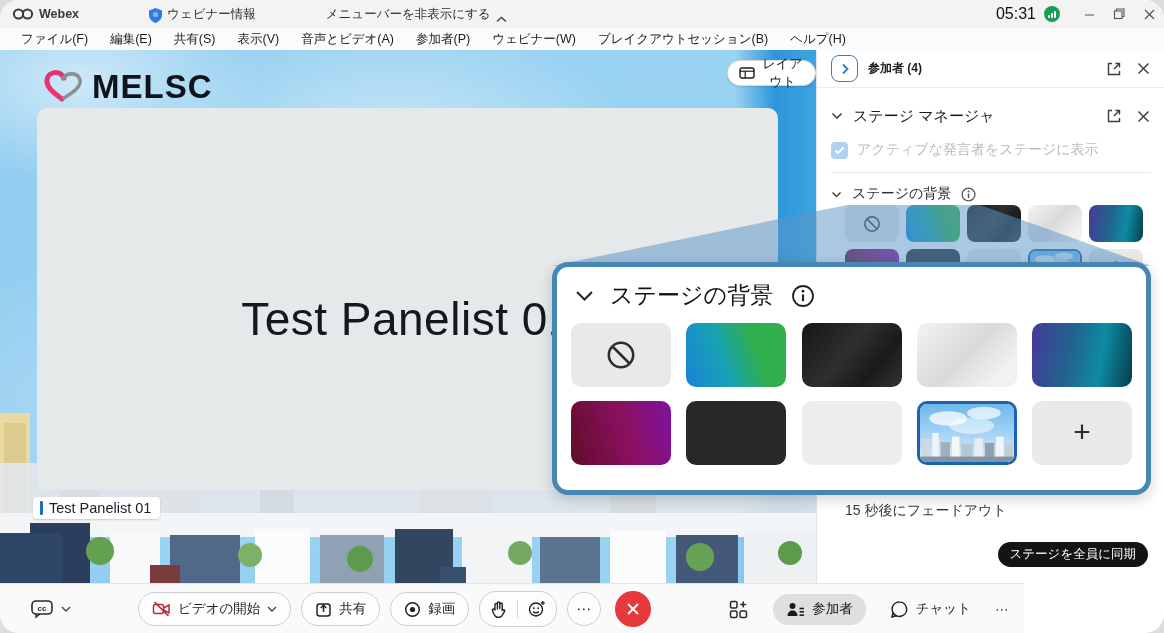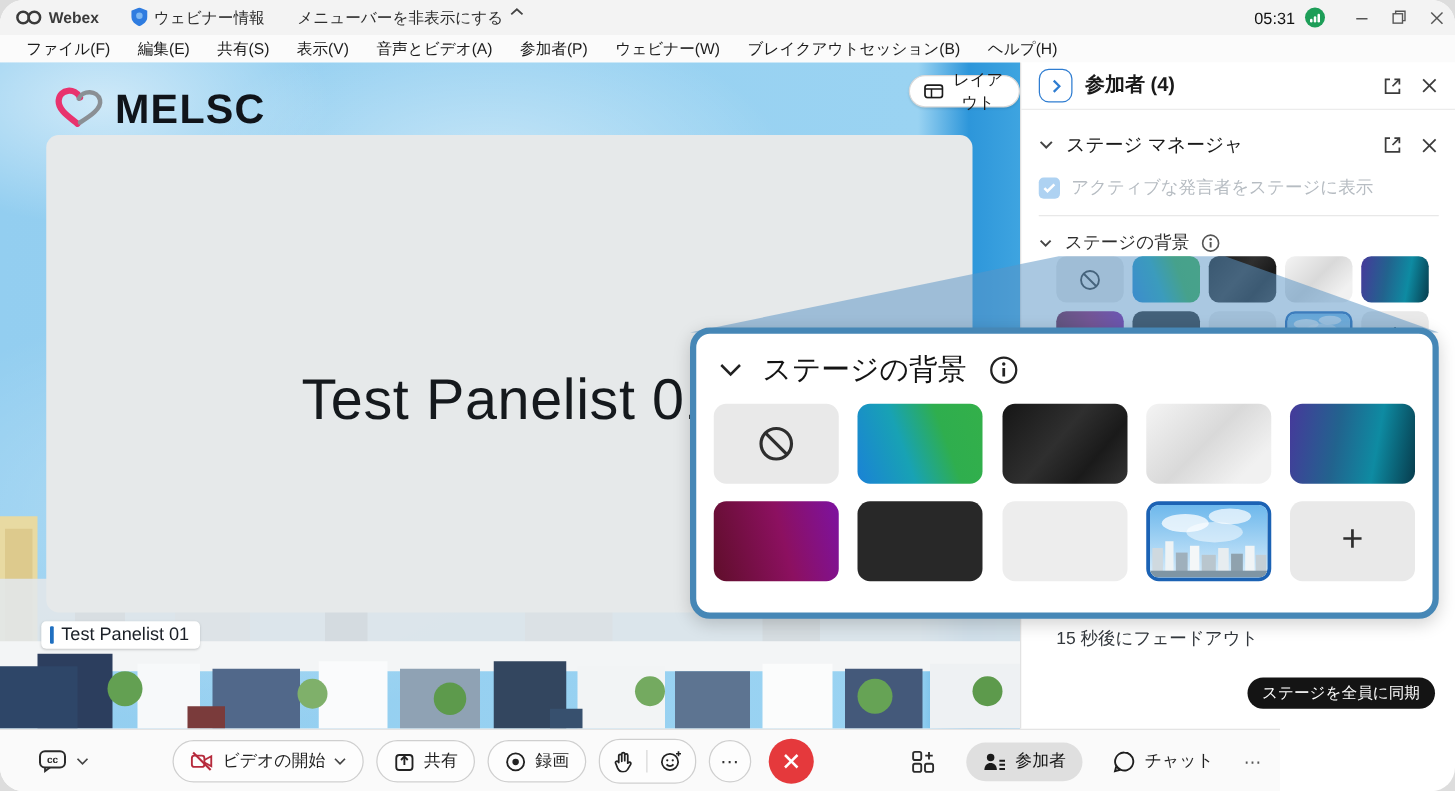--- a/index.html
+++ b/index.html
@@ -2,24 +2,24 @@
 <html><head>
 <meta charset="utf-8">
 <style>
   html,body{margin:0;padding:0;background:#ddd;font-family:"Liberation Sans","DejaVu Sans",sans-serif;}
   #app{position:relative;width:1164px;height:633px;background:#fff;overflow:hidden;border-radius:19px;
        -webkit-font-smoothing:antialiased;}
   
   .titlebar{position:absolute;left:0;top:0;width:1164px;height:28px;background:#f3f3f3;
     display:flex;align-items:center;padding:0 0 0 12px;box-sizing:border-box;font-size:12.5px;color:#2e2e2e;}
   .titlebar .app-name{font-weight:bold;color:#3a3a3a;margin-left:5px;}
-  .tb-item{display:flex;align-items:flex-start;gap:5px;}
+  .tb-item{display:flex;align-items:flex-end;gap:5px;margin-left:44px;}
   .tb-sp{width:26px;}
   .tb-grow{flex:1;}
-  .clock{font-size:13px;color:#111;margin-right:8px;}
+  .clock{font-size:16px;color:#111;margin-right:8px;}
   .conn{width:16px;height:16px;border-radius:50%;background:#1d9e58;display:flex;align-items:flex-end;
     justify-content:center;gap:1px;padding-bottom:4px;box-sizing:border-box;margin-right:14px;}
   .conn i{display:block;width:2px;background:#fff;border-radius:1px;}
   .winbtn{width:30px;height:28px;display:flex;align-items:center;justify-content:center;color:#555;cursor:default;}
   
   .menubar{position:absolute;left:0;top:28px;width:1164px;height:22px;background:#fbfbfb;
     display:flex;align-items:center;padding-left:10px;box-sizing:border-box;}
   .menu-item{font-size:12.5px;color:#1c1c1c;padding:0 11px;white-space:nowrap;}
   
   .main{position:absolute;left:0;top:50px;width:816px;height:533px;overflow:hidden;
@@ -41,21 +41,21 @@
     padding:3px 9px 3px 7px;display:flex;align-items:center;gap:6px;font-size:14.5px;color:#1a1f26;
     box-shadow:0 1px 2px rgba(0,0,0,.18);}
   .name-tag .bar{width:3px;height:14px;background:#1f6fc0;border-radius:1px;}
   
   .sidebar{position:absolute;left:816px;top:50px;width:348px;height:533px;background:#fff;
     border-left:1px solid #e2e2e2;box-sizing:border-box;z-index:10;}
   .sb-row{display:flex;align-items:center;padding:0 14px;}
   .sb-head{position:absolute;left:0;top:0;width:100%;height:38px;border-bottom:1px solid #ececec;box-sizing:border-box;}
   .collapse-btn{width:25px;height:25px;border:1.5px solid #2f7dd1;border-radius:8px;display:flex;
     align-items:center;justify-content:center;background:#fff;}
-  .sb-title{font-size:16px;font-weight:700;color:#1a1a1a;margin-left:10px;flex:1;}
+  .sb-title{font-size:12px;font-weight:700;color:#1a1a1a;margin-left:10px;flex:1;}
   .sb-icons{display:flex;align-items:center;gap:16px;color:#3c3c3c;}
   .sm-head{position:absolute;left:0;top:52px;width:100%;height:28px;box-sizing:border-box;}
   .sm-title{font-size:15px;color:#1a1a1a;margin-left:10px;flex:1;font-weight:400;}
   .chk-row{position:absolute;left:0;top:88px;width:100%;height:24px;box-sizing:border-box;}
   .checkbox{width:17px;height:17px;border-radius:4px;background:#aed2f2;display:flex;align-items:center;justify-content:center;}
   .chk-label{font-size:14px;color:#b6bcc2;margin-left:9px;}
   .sb-divider{position:absolute;left:14px;top:122px;width:320px;height:1px;background:#e8e8e8;}
   .bg-head{position:absolute;left:0;top:132px;width:100%;height:24px;box-sizing:border-box;}
   .bg-title{font-size:14px;color:#2e2e2e;margin-left:10px;}
   .bg-info{margin-left:10px;display:flex;}

